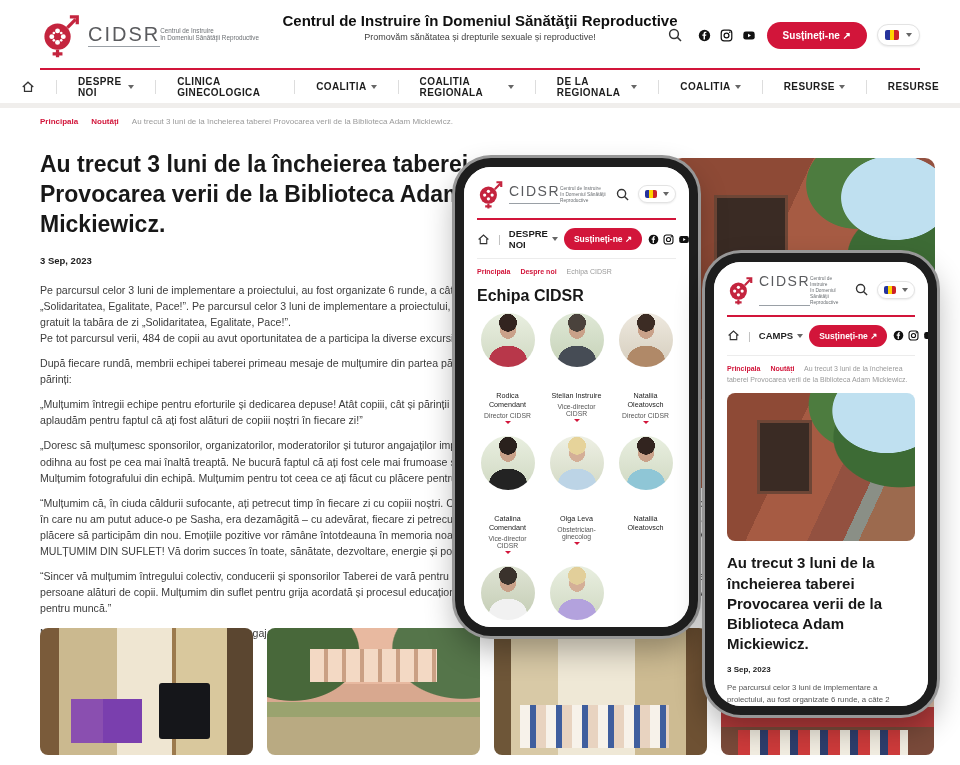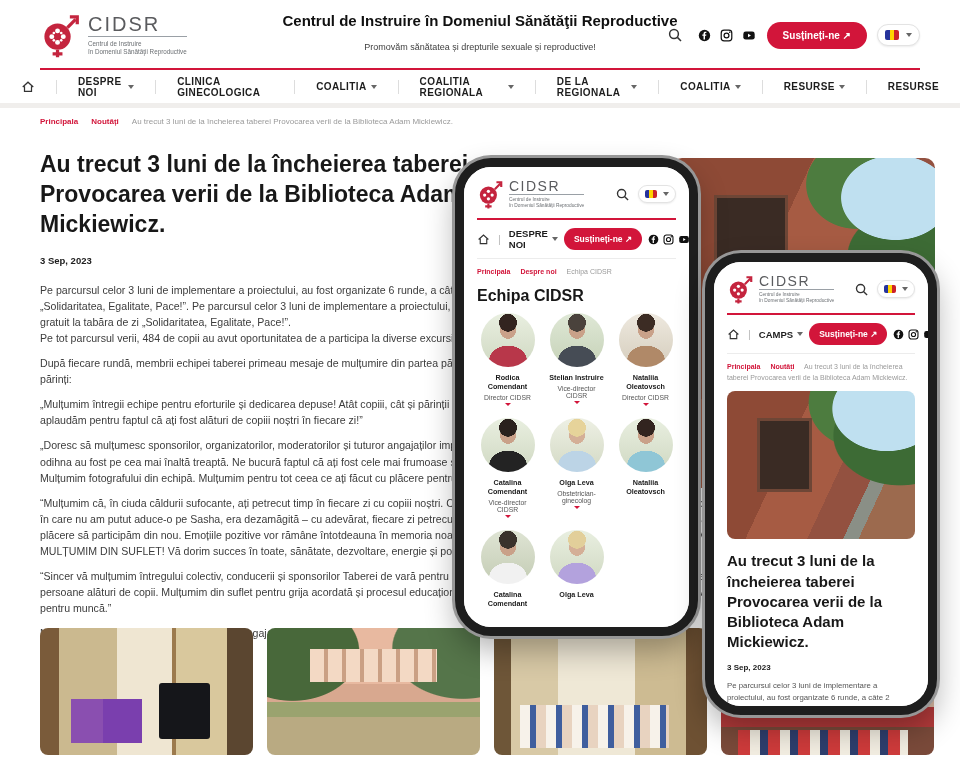--- a/index.html
+++ b/index.html
@@ -3,27 +3,27 @@
 <meta charset="utf-8">
 <style>
   html,body{margin:0;padding:0;}
   body{width:960px;height:765px;overflow:hidden;background:#fff;
        font-family:"Liberation Sans","DejaVu Sans",sans-serif;color:#222;}
   #page{position:relative;width:960px;height:765px;overflow:hidden;background:#fff;}
 
   
   .hdr{position:relative;height:58px;padding:6px 40px 0;display:flex;align-items:center;}
   .logo{display:flex;align-items:center;gap:8px;}
-  .logo-text{display:flex;flex-direction:column;}
+  .logo-text{display:flex;}
   .brand{font-size:20px;letter-spacing:2px;color:#5a5b5e;font-weight:400;
          border-bottom:1px solid #9aa0a6;padding-bottom:2px;line-height:1;}
   .tagline{font-size:6.3px;color:#6b6f73;line-height:1.25;margin-top:3px;}
   .hdr-center{position:absolute;left:0;right:0;top:12px;text-align:center;pointer-events:none;}
   .hdr-title{font-size:15px;font-weight:700;color:#101010;}
-  .hdr-sub{font-size:9px;color:#3f3f3f;margin-top:13px;}
+  .hdr-sub{font-size:9px;color:#3f3f3f;margin-top:3px;}
   .hdr-right{margin-left:auto;display:flex;align-items:center;gap:10px;z-index:2;}
   .icon-btn{width:16px;height:16px;display:inline-flex;align-items:center;justify-content:center;cursor:pointer;}
   .socials{display:flex;align-items:center;gap:6px;margin-left:4px;}
   .btn-support{background:#d2153a;color:#fff;font-weight:700;font-size:10px;border:none;
                border-radius:16px;padding:8px 16px;cursor:pointer;white-space:nowrap;}
   .lang{display:flex;align-items:center;gap:3px;border:1px solid #e3e3e3;border-radius:14px;
         padding:5px 7px;background:#fff;cursor:pointer;box-shadow:0 1px 2px rgba(0,0,0,.08);}
   .flag{display:inline-block;width:14px;height:10px;border-radius:2px;
         background:linear-gradient(90deg,#26339c 33%,#ffd400 33% 66%,#cc2229 66%);}
   .caret{display:inline-block;width:0;height:0;border-left:3px solid transparent;
@@ -108,21 +108,21 @@
   .m-crumbs .red{color:#d2153a;font-weight:700;margin-right:8px;}
   .m-h1{font-size:16px;font-weight:800;color:#181818;margin:10px 0 8px;}
   .team{display:grid;grid-template-columns:repeat(3,1fr);column-gap:8px;row-gap:12px;}
   .member{text-align:center;}
   .avatar{width:54px;height:54px;border-radius:50%;margin:0 auto;
     background:
       radial-gradient(circle 9px at 50% 18%,var(--hair) 98%,transparent),
       radial-gradient(circle 8px at 50% 33%,var(--skin) 98%,transparent),
       radial-gradient(ellipse 19px 15px at 50% 88%,var(--cloth) 98%,transparent),
       linear-gradient(180deg,var(--bg1),var(--bg2));}
-  .member .nm{font-size:7.2px;font-weight:700;color:#1b1b1b;margin-top:6px;}
+  .member .nm{font-size:7.2px;font-weight:400;color:#1b1b1b;margin-top:24px;}
   .member .rl{font-size:6.8px;color:#555;margin-top:3px;}
   .member .cv{margin:2px auto 0;width:0;height:0;border-left:3px solid transparent;
               border-right:3px solid transparent;border-top:3px solid #d2153a;}
   .av1{--hair:#32241f;--skin:#c9a189;--cloth:#b8374a;--bg1:#e9efe0;--bg2:#cfd8c2;}
   .av2{--hair:#4a423c;--skin:#c9a189;--cloth:#464c55;--bg1:#dfe8d6;--bg2:#c6d2b8;}
   .av3{--hair:#2e2420;--skin:#c9a189;--cloth:#3b5bd0;--bg1:#e9efe0;--bg2:#cfd8c2;}
   .av4{--hair:#3c2c24;--skin:#c9a189;--cloth:#b08968;--bg1:#eee9df;--bg2:#d5cdbd;}
   .av5{--hair:#2a211d;--skin:#c9a189;--cloth:#232323;--bg1:#e9efe0;--bg2:#cfd8c2;}
   .av6{--hair:#e6d39a;--skin:#d4af97;--cloth:#bcd4e6;--bg1:#eef0e4;--bg2:#d3d9c4;}
   .av7{--hair:#32241f;--skin:#c9a189;--cloth:#8fc6d6;--bg1:#e9efe0;--bg2:#cfd8c2;}

